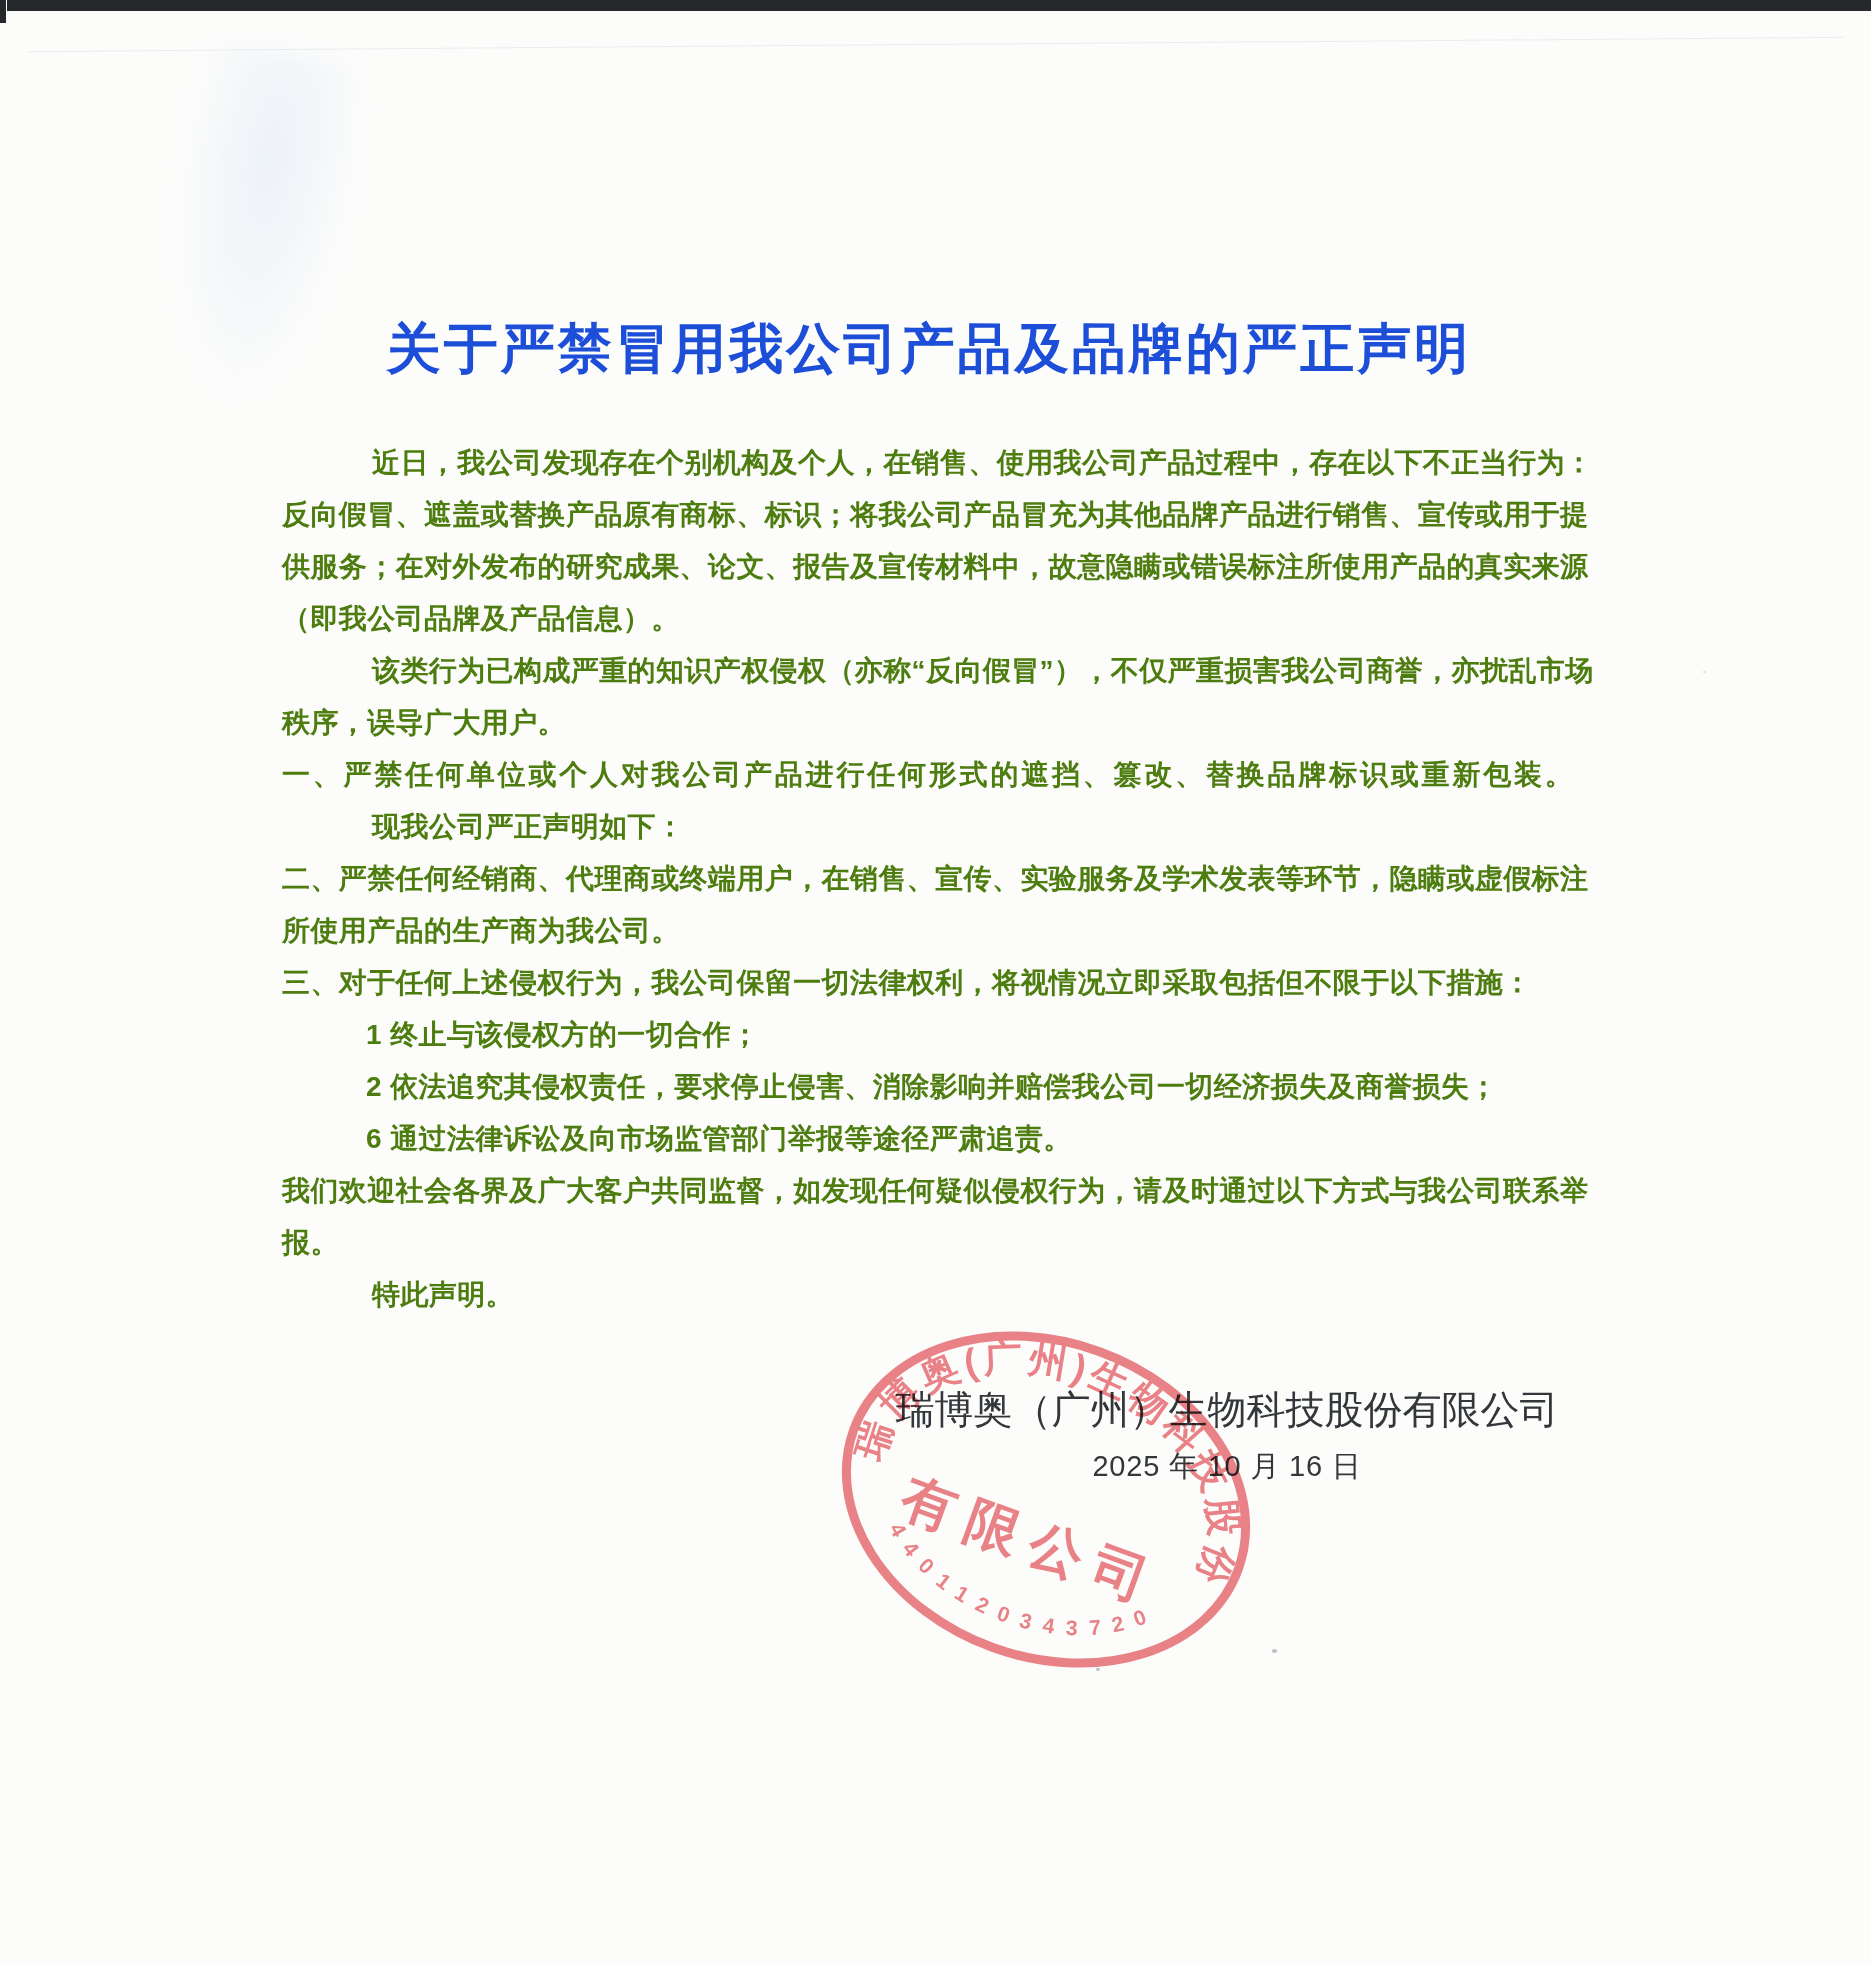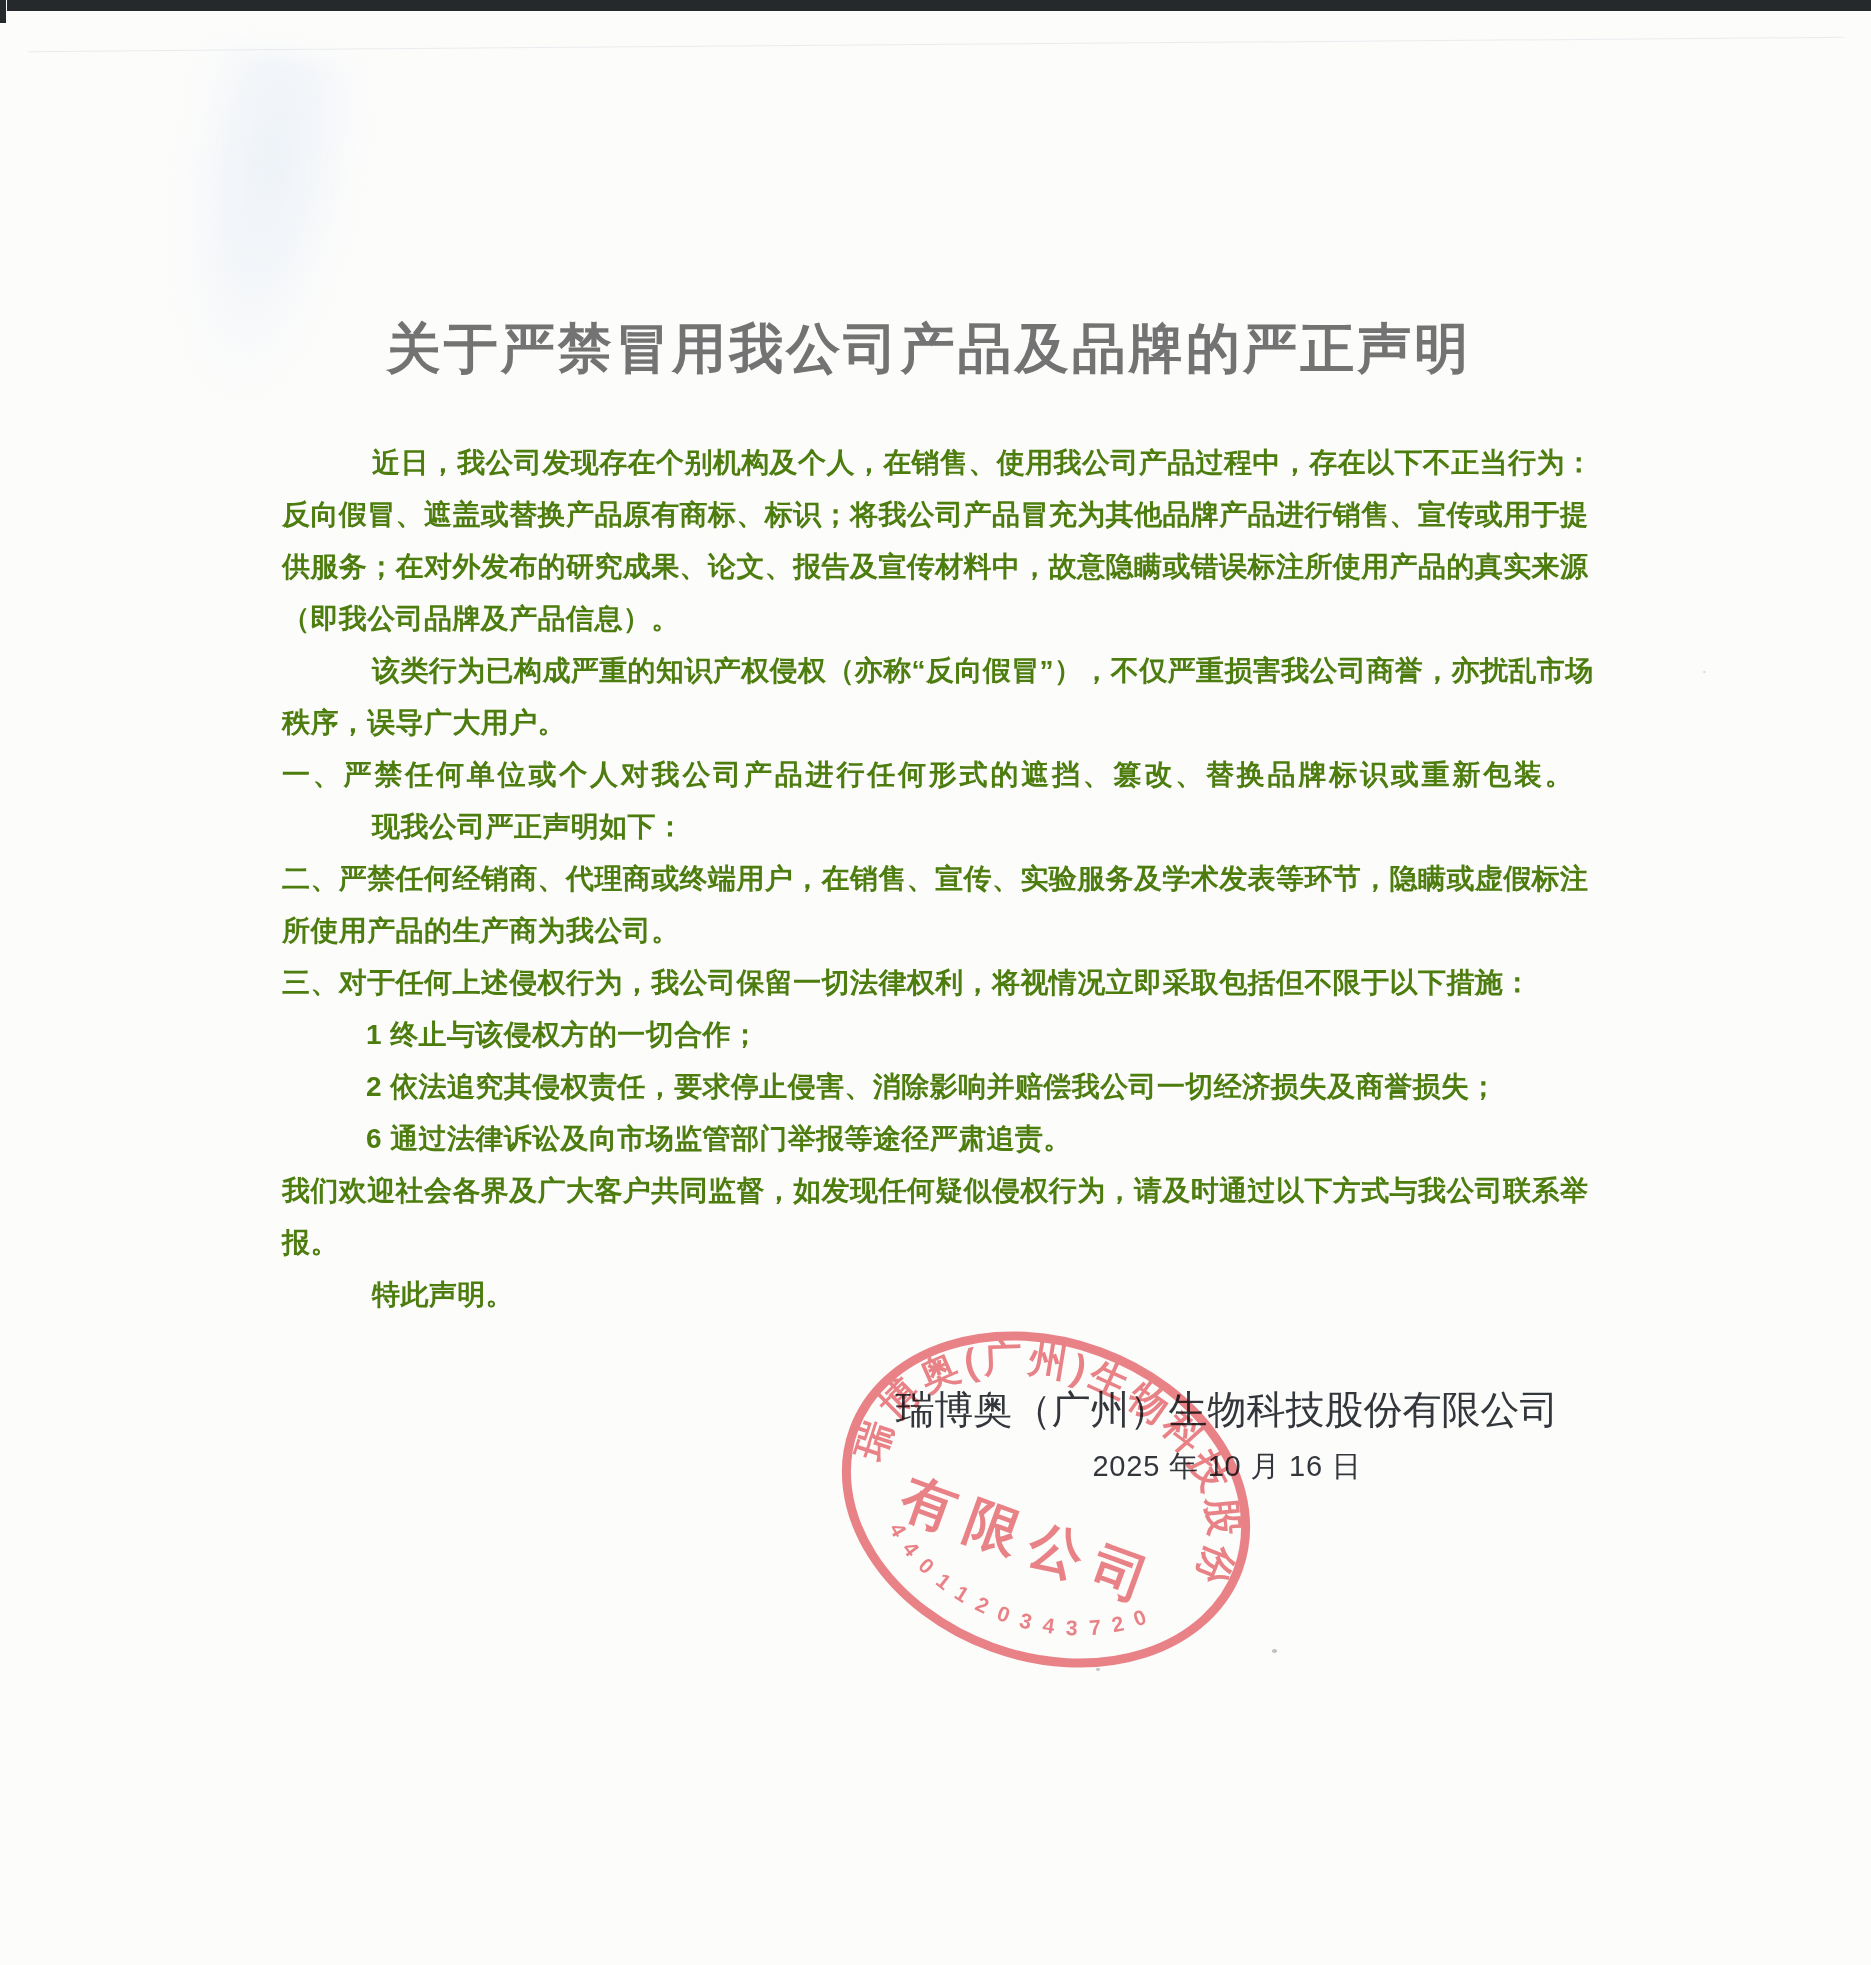--- a/index.html
+++ b/index.html
@@ -35,21 +35,21 @@
   .speck.s1 { left: 1272px; top: 1649px; width: 4.7px; height: 3.5px; }
   .speck.s2 { left: 1096px; top: 1668px; width: 3.5px; height: 2.8px; }
   .speck.s3 { left: 1703px; top: 671px; width: 3.1px; height: 2.4px; opacity: .4; }
 
   
   .doc-title {
     position: absolute; left: 282px; top: 313px; width: 1294px;
     text-align: center;
     font-size: 54px; font-weight: 600;
     letter-spacing: 3.1px;
-    color: #737373;
+    color: #1d4ed8;
     white-space: nowrap;
   }
 
   
   .doc-body {
     position: absolute; left: 282px; top: 437px; width: 1294px;
     font-size: 28px; line-height: 52px;
     color: #4d7c0f;
     letter-spacing: 0.4px;
     font-weight: bold;

